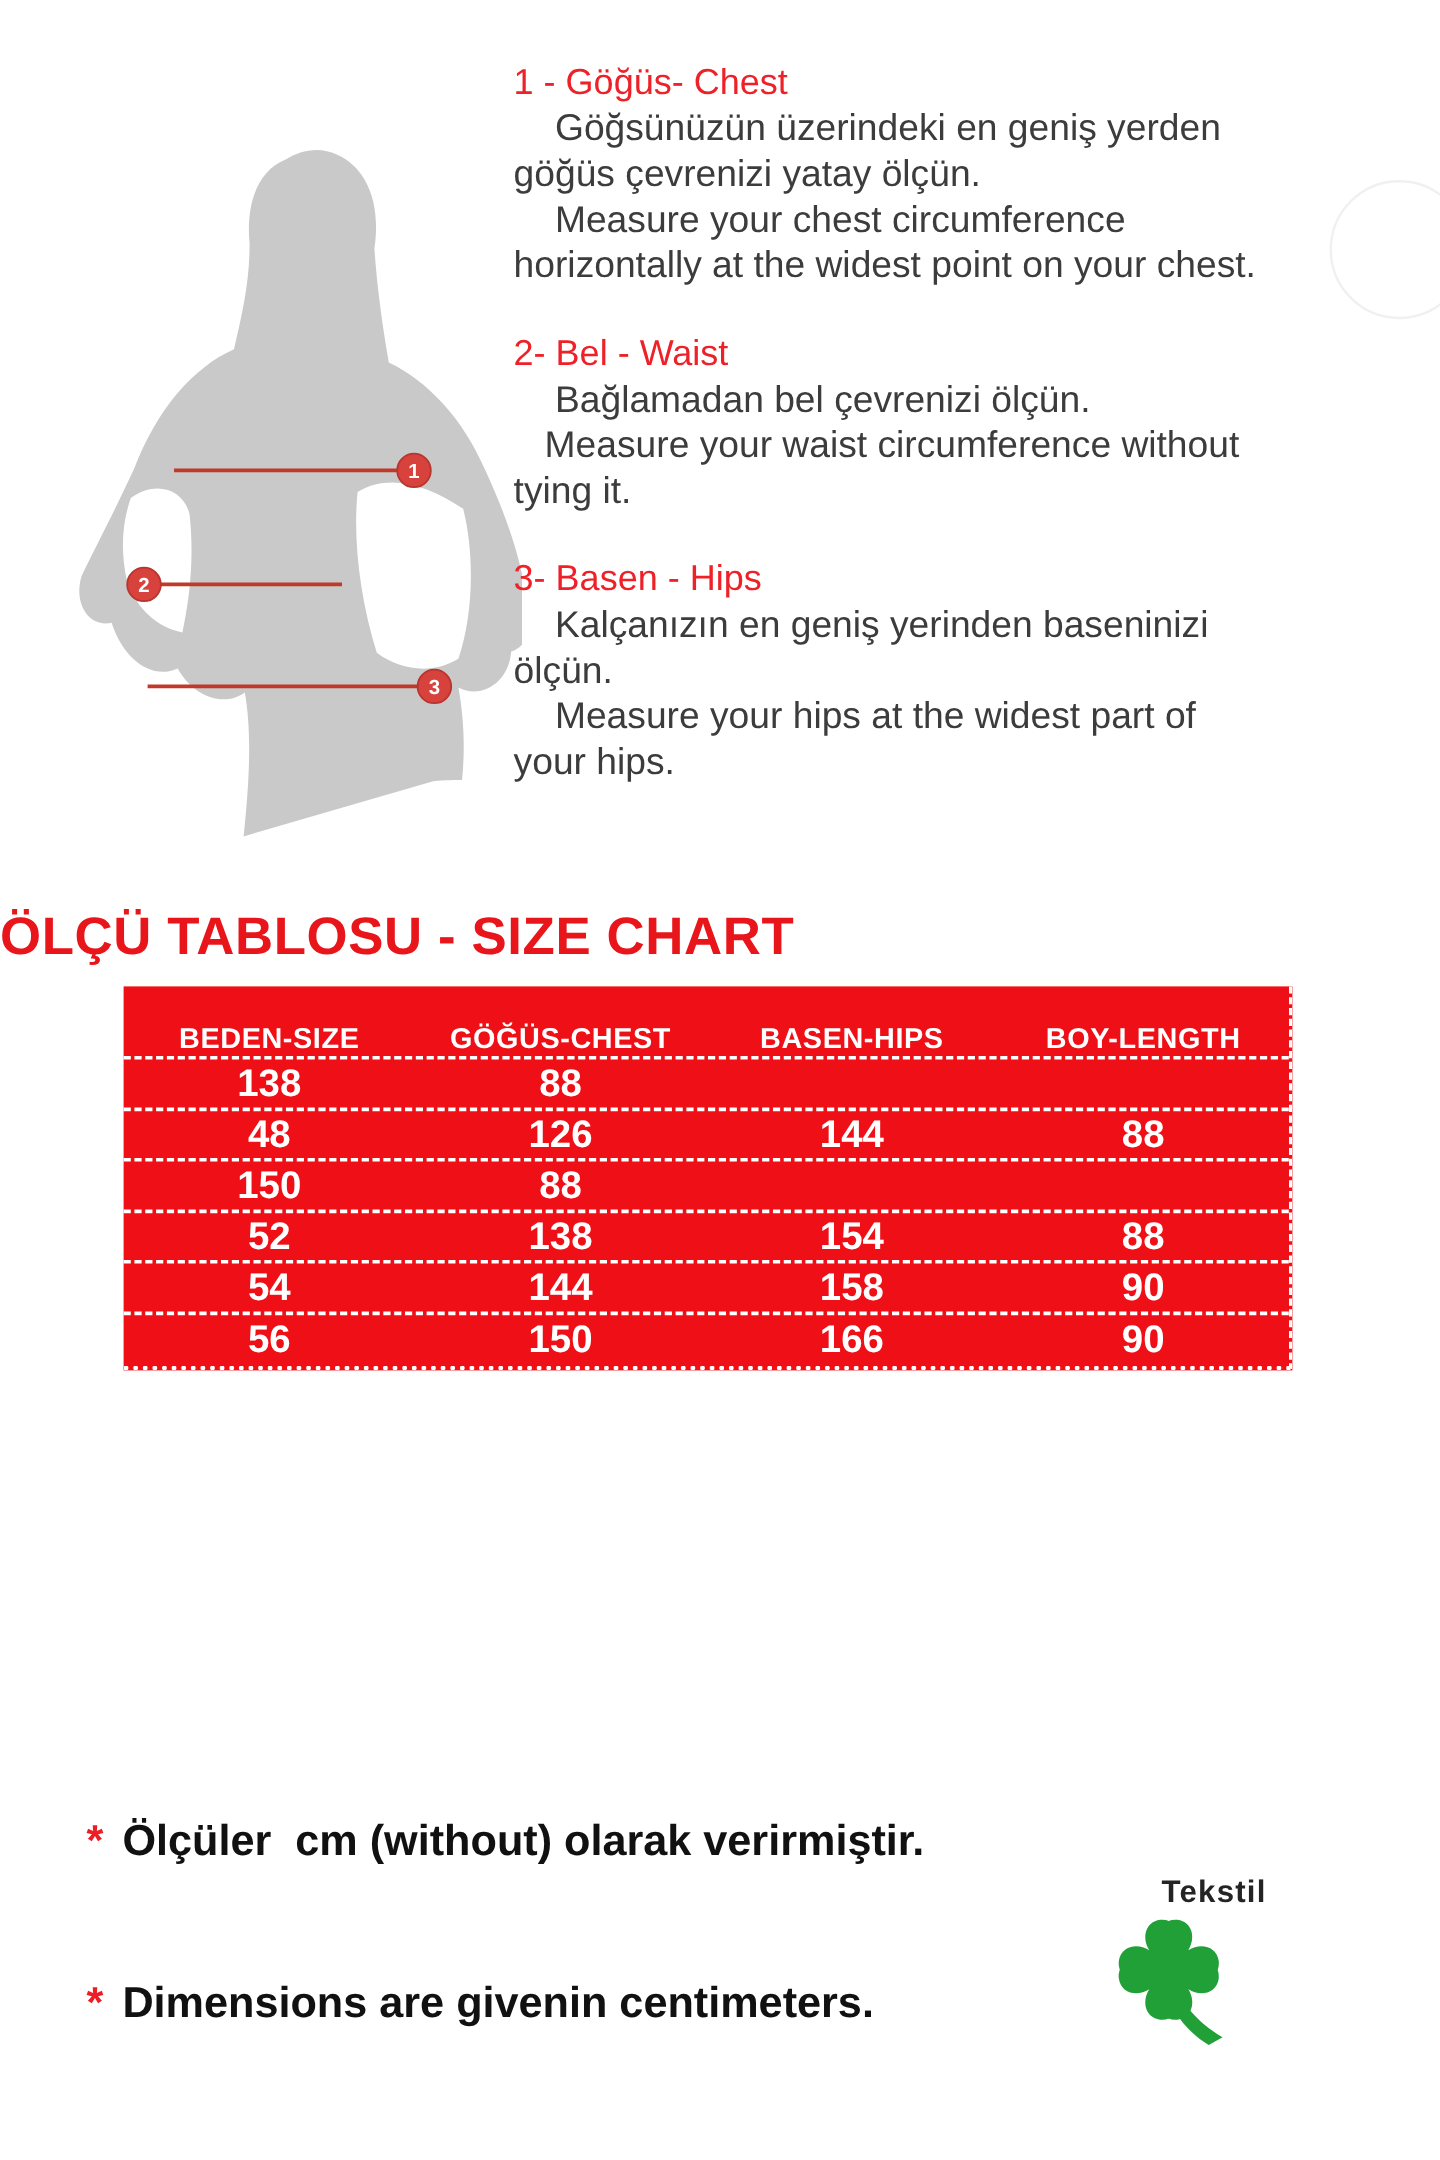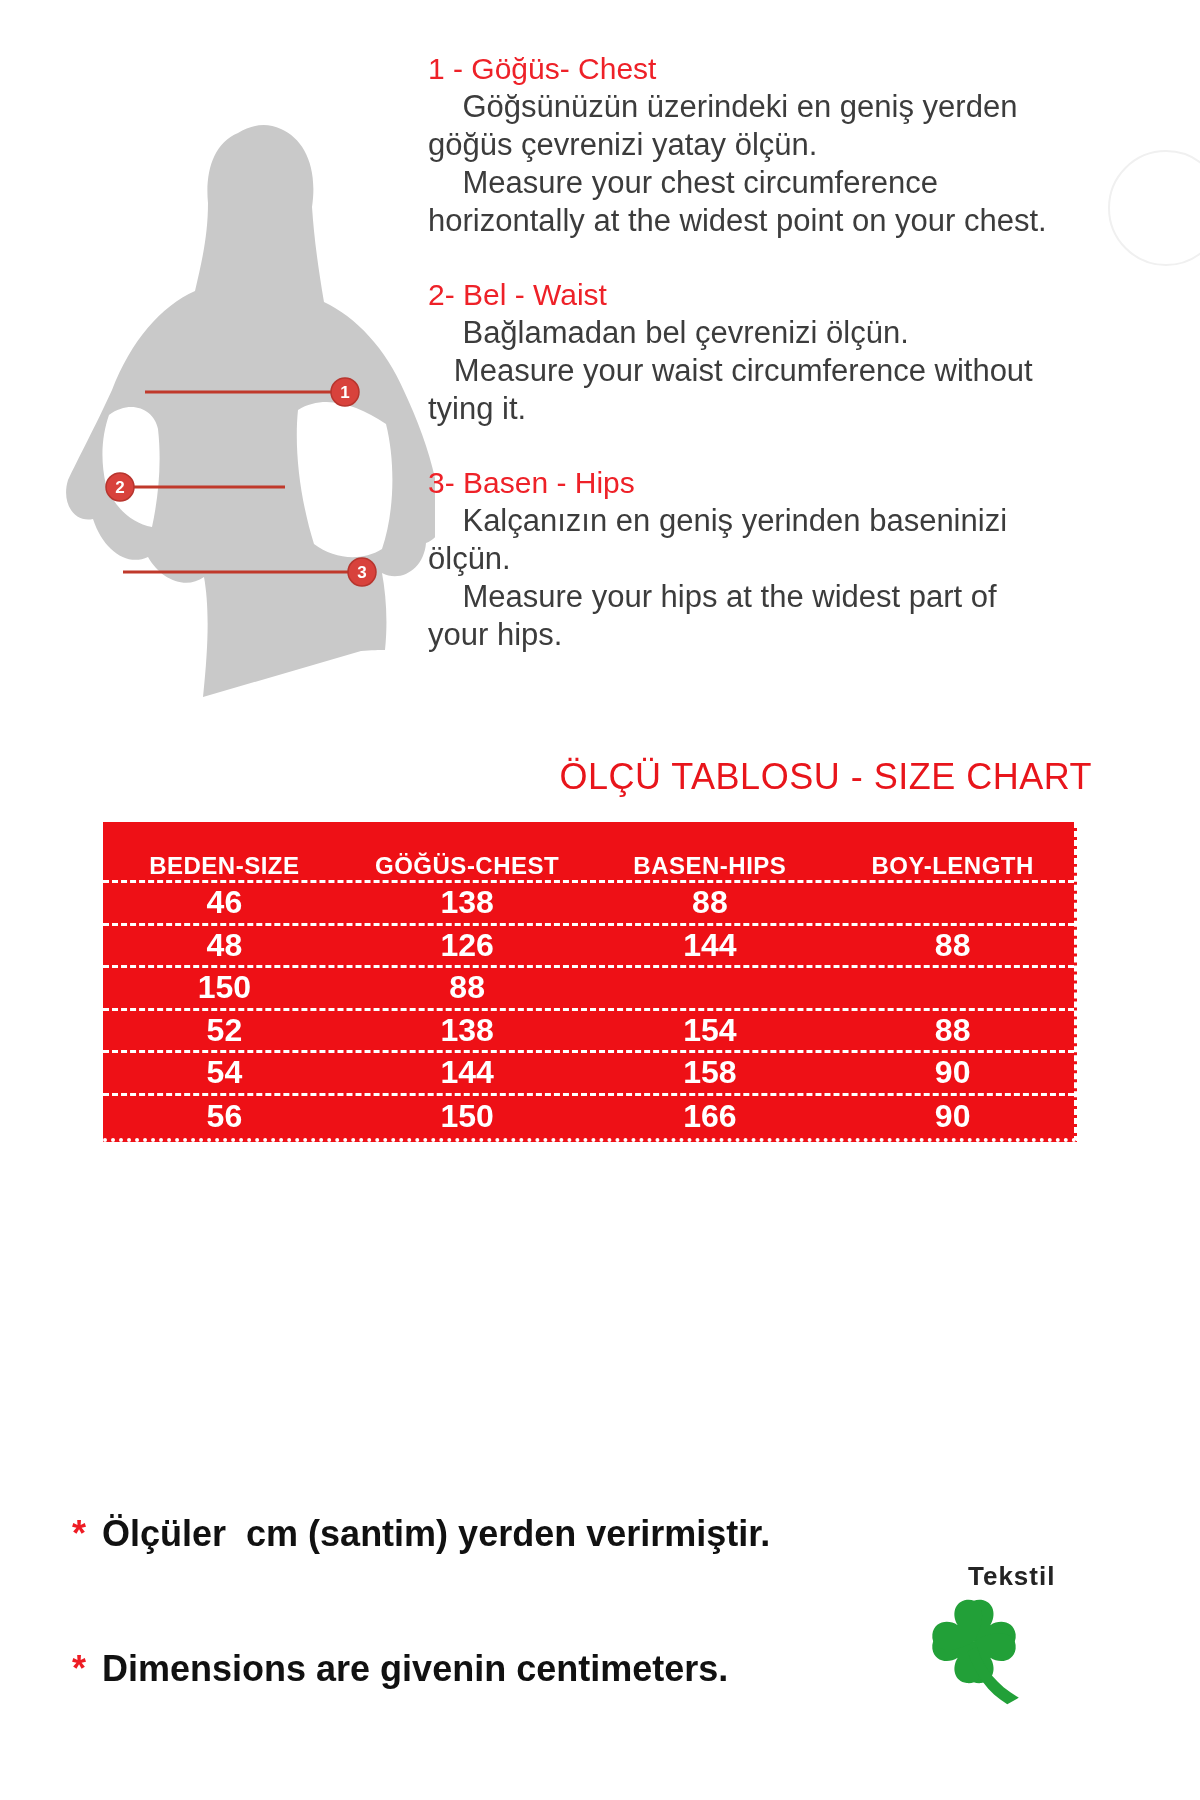--- a/index.html
+++ b/index.html
@@ -17,22 +17,22 @@
   }
 
   
   .instructions { position:absolute; left:428px; top:50px; width:775px; }
   .section + .section { margin-top:36px; }
   .section-heading { color:#ee2128; font-size:30px; line-height:38px; white-space:pre; }
   .instr-line { color:#3c3c3c; font-size:31px; line-height:38px; white-space:pre; }
 
   
   .chart-title {
-    position:absolute; left:0; top:756px; width:1092px; text-align:right;
-    color:#e8151b; font-size:36px; font-weight:normal; letter-spacing:0.5px;
+    position:absolute; left:0; top:756px; width:1092px; text-align:left;
+    color:#e8151b; font-size:44px; font-weight:bold; letter-spacing:0.5px;
   }
   .size-table {
     position:absolute; left:103px; top:822px; width:974px; height:320px;
     background:#ee1016; box-sizing:border-box;
     border-right:3px dashed #ffffff; border-bottom:4px dotted #ffffff;
     display:grid; grid-template-rows:repeat(7, 1fr);
   }
   .t-row {
     display:grid; grid-template-columns:repeat(4, 1fr); align-items:center;
     border-bottom:3px dashed #ffffff; box-sizing:border-box;
@@ -146,21 +146,20 @@
   <div class="chart-title">ÖLÇÜ TABLOSU - SIZE CHART</div>
 
   <div class="size-table">
     <div class="t-row t-head">
       <div class="t-cell">BEDEN-SIZE</div>
       <div class="t-cell">GÖĞÜS-CHEST</div>
       <div class="t-cell">BASEN-HIPS</div>
       <div class="t-cell">BOY-LENGTH</div>
     </div>
     <div class="t-row t-data">
-      <div class="t-cell">46</div>
       <div class="t-cell">138</div>
       <div class="t-cell">88</div>
     </div>
     <div class="t-row t-data">
       <div class="t-cell">48</div>
       <div class="t-cell">126</div>
       <div class="t-cell">144</div>
       <div class="t-cell">88</div>
     </div>
     <div class="t-row t-data">
@@ -182,21 +181,21 @@
     <div class="t-row t-data">
       <div class="t-cell">56</div>
       <div class="t-cell">150</div>
       <div class="t-cell">166</div>
       <div class="t-cell">90</div>
     </div>
   </div>
 
   <div class="note note-1">
     <span class="note-star">*</span>
-    <span class="note-text">Ölçüler  cm (santim) yerden verirmiştir.</span>
+    <span class="note-text">Ölçüler  cm (without) olarak verirmiştir.</span>
   </div>
   <div class="note note-2">
     <span class="note-star">*</span>
     <span class="note-text">Dimensions are givenin centimeters.</span>
   </div>
 
   <div class="logo">
     <div class="logo-sub">Tekstil</div>
     <svg class="clover" width="132" height="128" viewBox="0 0 100 100" xmlns="http://www.w3.org/2000/svg">
       <g fill="#22a038" transform="rotate(45 50 48)">

